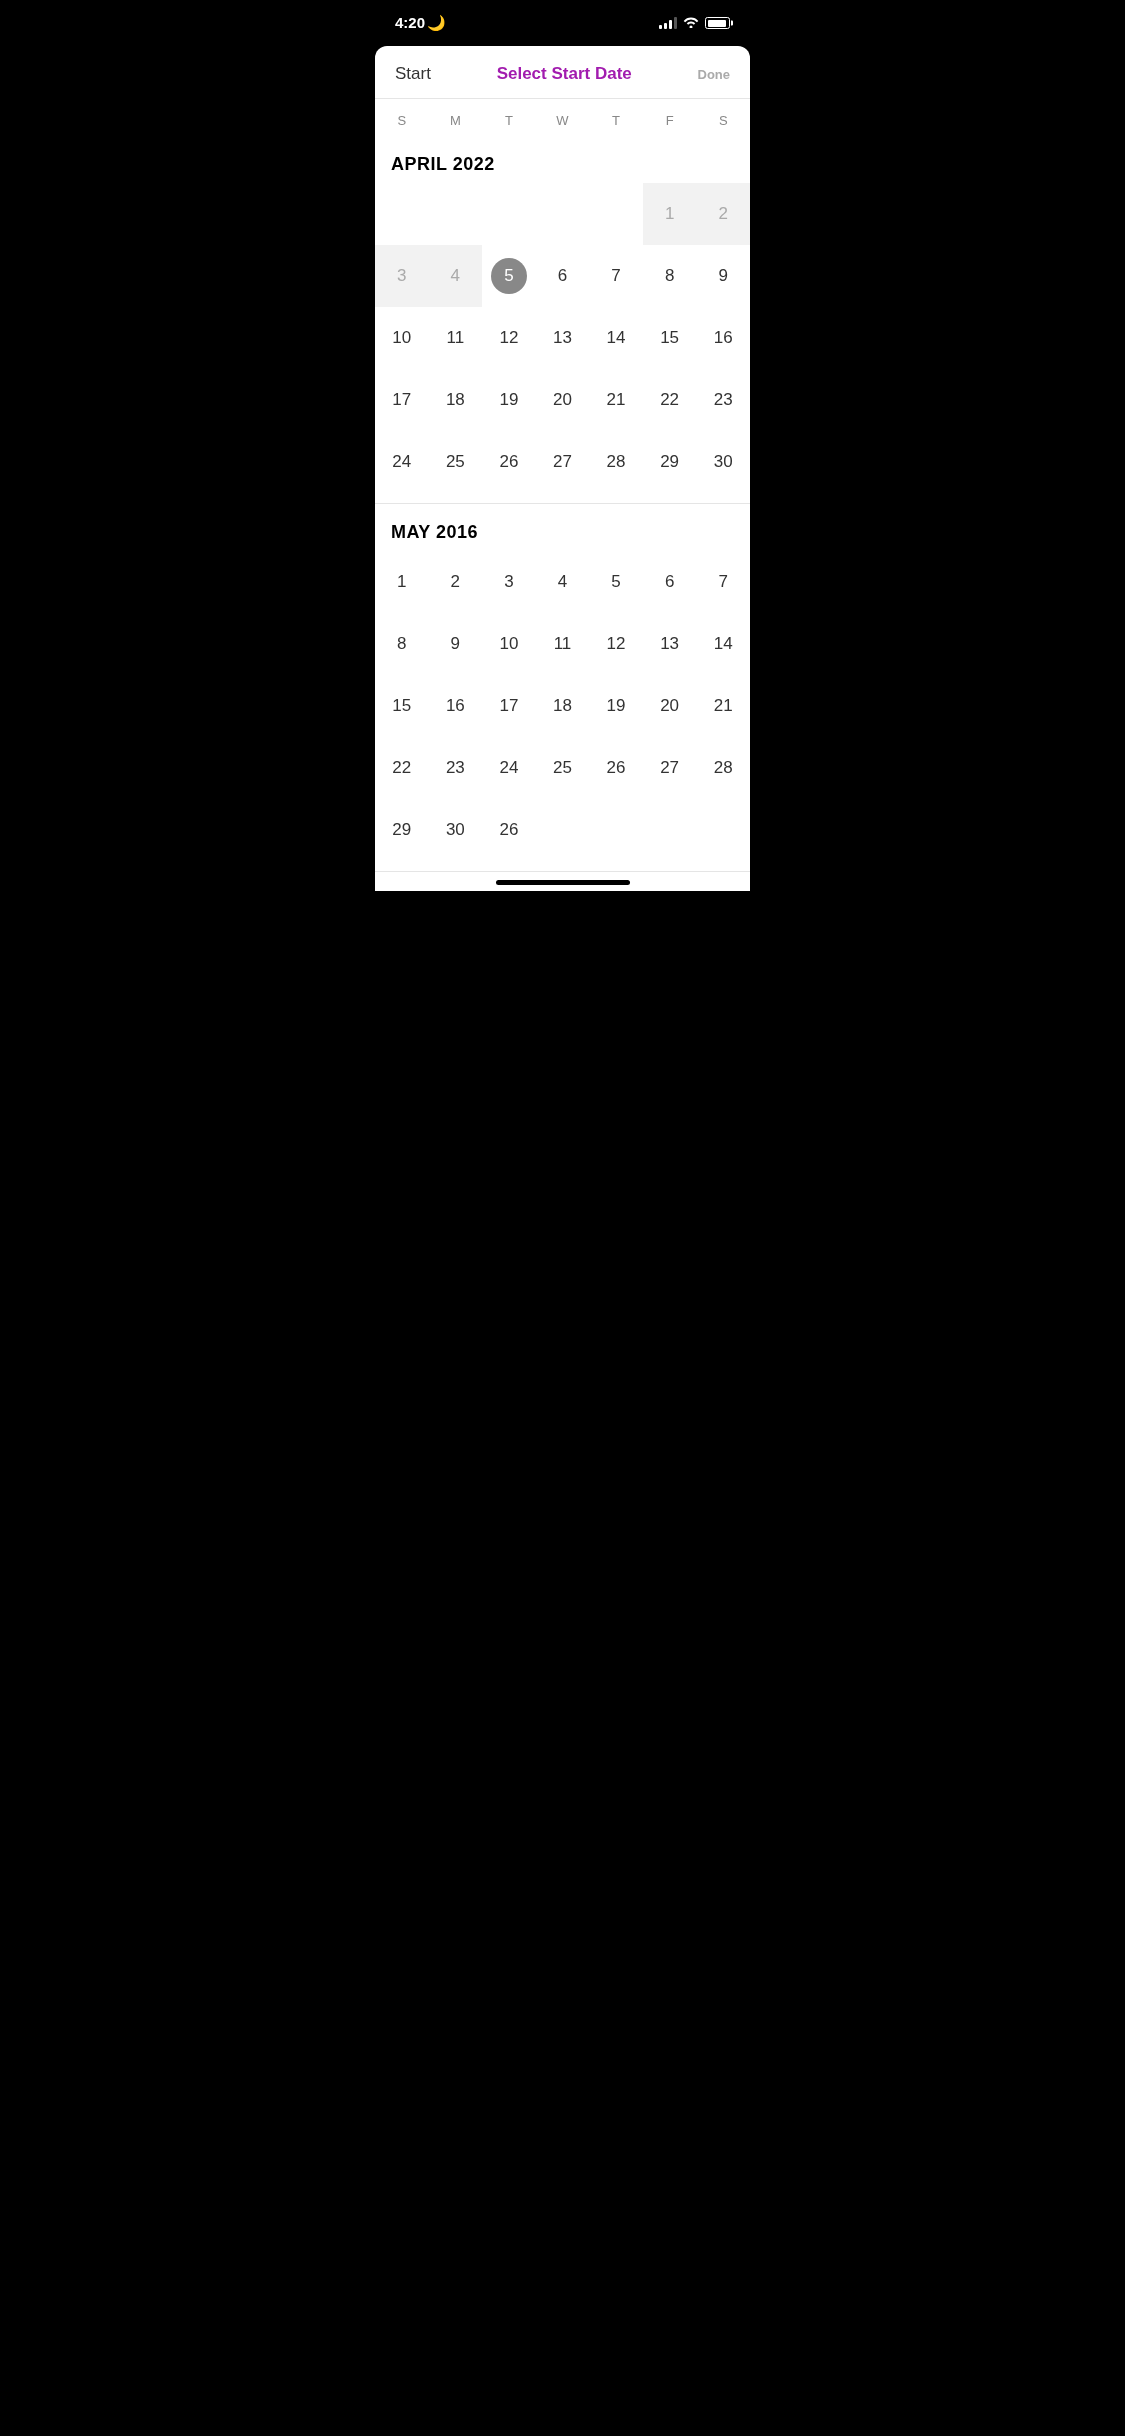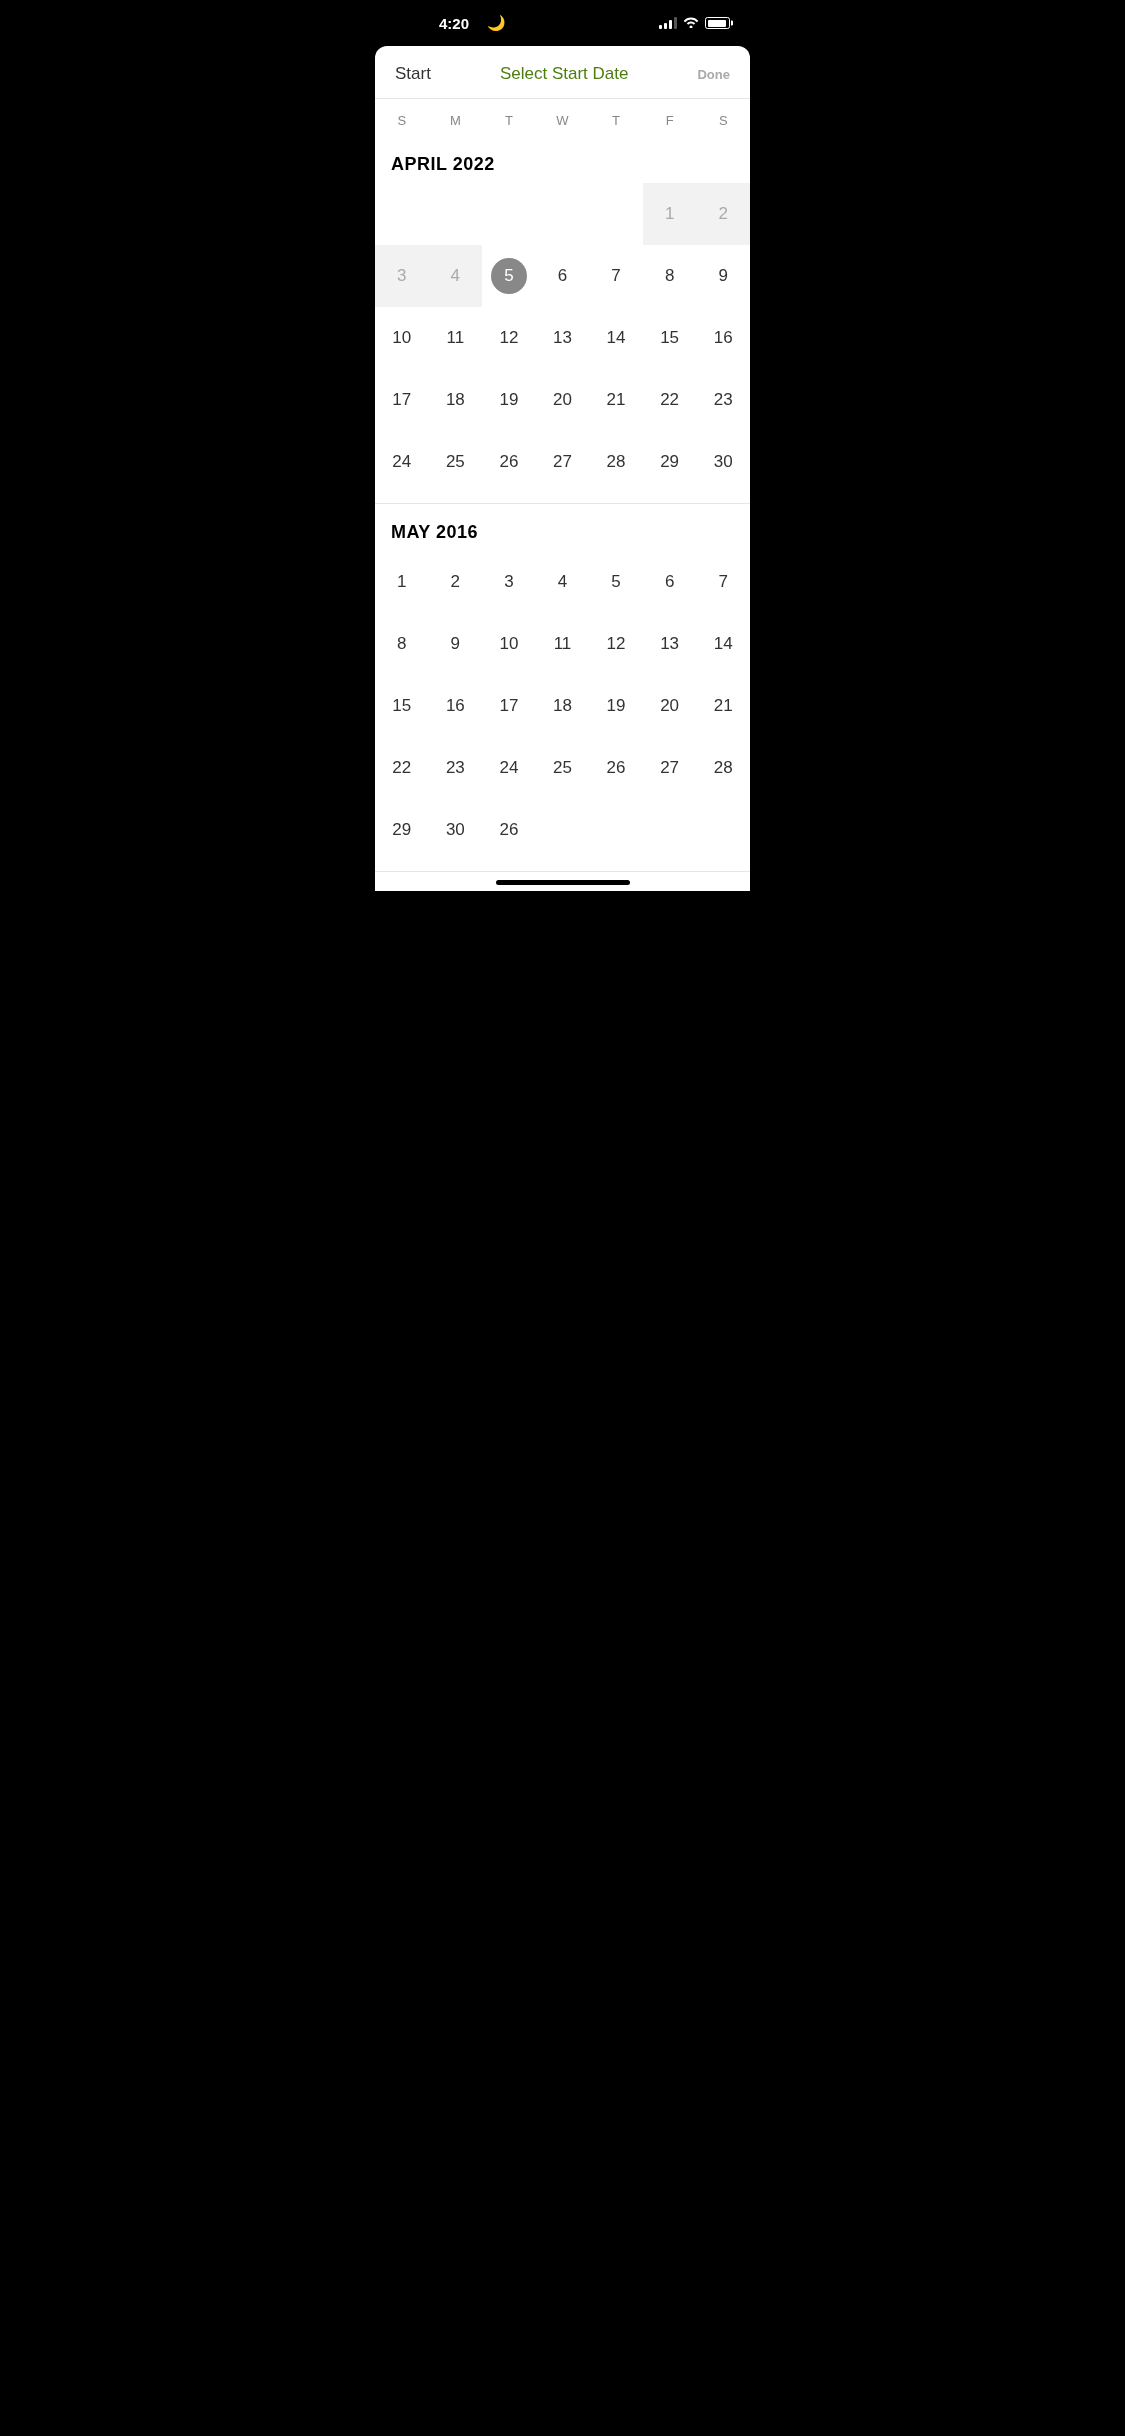--- a/index.html
+++ b/index.html
@@ -28,23 +28,22 @@
       justify-content: space-between;
       align-items: center;
       padding: 14px 20px 8px;
       color: #fff;
       font-size: 15px;
       font-weight: 600;
     }
 
     .status-left {
       display: flex;
-      align-items: center;
-      gap: 18px;
-      margin-left: 44px;
+      align-items: flex-start;
+      gap: 2px;
     }
 
     .status-right {
       display: flex;
       align-items: center;
       gap: 6px;
     }
 
     .signal-bars {
       display: flex;
@@ -110,22 +109,22 @@
 
     .cancel-btn {
       font-size: 17px;
       color: #333;
       font-weight: 400;
       cursor: pointer;
     }
 
     .modal-title {
       font-size: 17px;
-      font-weight: 400;
-      color: #4d7c0f;
+      font-weight: 700;
+      color: #a21caf;
     }
 
     .done-btn {
       font-size: 13px;
       color: #aaa;
       font-weight: 700;
       cursor: pointer;
     }
 
     .weekday-header {

